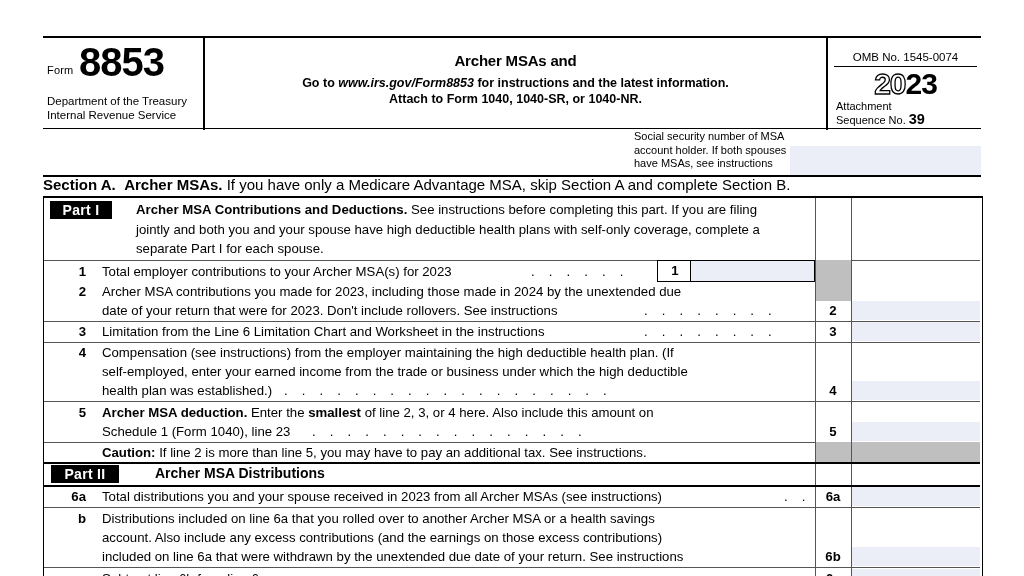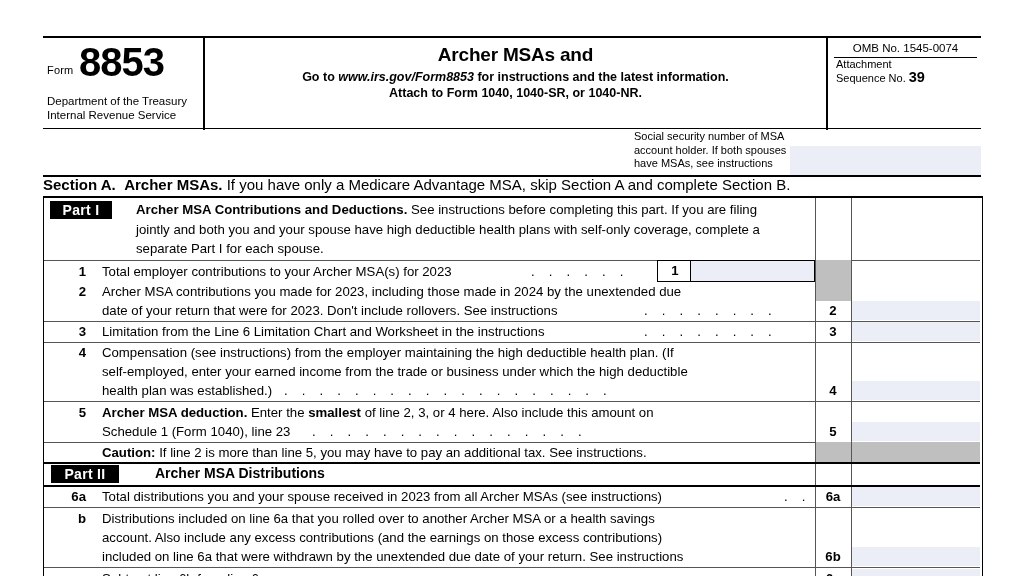--- a/index.html
+++ b/index.html
@@ -31,32 +31,32 @@
     font-size:40px;font-weight:bold;letter-spacing:-1px;line-height:44px;
   }
   .dept{
     position:absolute;left:4px;top:56px;font-size:11.5px;line-height:14px;
   }
 
   .hdr-mid{
     position:absolute;left:162px;top:0;width:621px;height:92px;
     text-align:center;
   }
-  .title1{font-size:19px;font-weight:bold;line-height:22px;margin-top:6px;letter-spacing:-.2px;text-align:center;}
+  .title1{font-size:15px;font-weight:bold;line-height:22px;margin-top:12px;letter-spacing:-.2px;text-align:center;}
   .title2{font-size:19px;font-weight:bold;line-height:22px;letter-spacing:-.3px;}
   .goto{font-size:12.5px;font-weight:bold;line-height:16px;margin-top:3px;}
   .goto i{}
   .attach{font-size:12.5px;font-weight:bold;line-height:16px;}
 
   .hdr-right{
     position:absolute;left:783px;top:0;width:155px;height:92px;
     border-left:2.5px solid #000;
     text-align:center;
   }
-  .omb{font-size:11.5px;line-height:14px;padding-top:3px;}
+  .omb{font-size:11.5px;line-height:14px;padding-top:12px;}
   .omb-rule{border-bottom:1px solid #000;margin:2px 6px 0 6px;}
   .year{height:32px;position:relative;margin-top:1px;}
   .yr-hollow{
     font-size:30px;font-weight:bold;line-height:32px;letter-spacing:-1px;
     color:#fff;-webkit-text-stroke:1.3px #000;
   }
   .yr-solid{
     font-size:30px;font-weight:bold;line-height:32px;letter-spacing:-1px;color:#000;
   }
   .attach-lbl{font-size:11px;line-height:13px;text-align:left;padding-left:8px;}
@@ -151,20 +151,23 @@
       <div class="title1">Archer MSAs and</div>
       <div class="goto">
         <span>Go to </span><i>www.irs.gov/Form8853</i><span> for instructions and the latest information.</span>
       </div>
       <div class="attach">Attach to Form 1040, 1040-SR, or 1040-NR.</div>
     </div>
 
     <div class="hdr-right">
       <div class="omb">OMB No. 1545-0074</div>
       <div class="omb-rule"></div>
+      <div class="year">
+        <span class="yr-hollow">20</span><span class="yr-solid">23</span>
+      </div>
       <div class="attach-lbl">
         <div>Attachment</div>
         <div><span>Sequence No.</span> <span class="seqno">39</span></div>
       </div>
     </div>
   </div>
 
   <div class="namerow">
     <div class="ssn-cell">
       <span class="cell-lbl">

